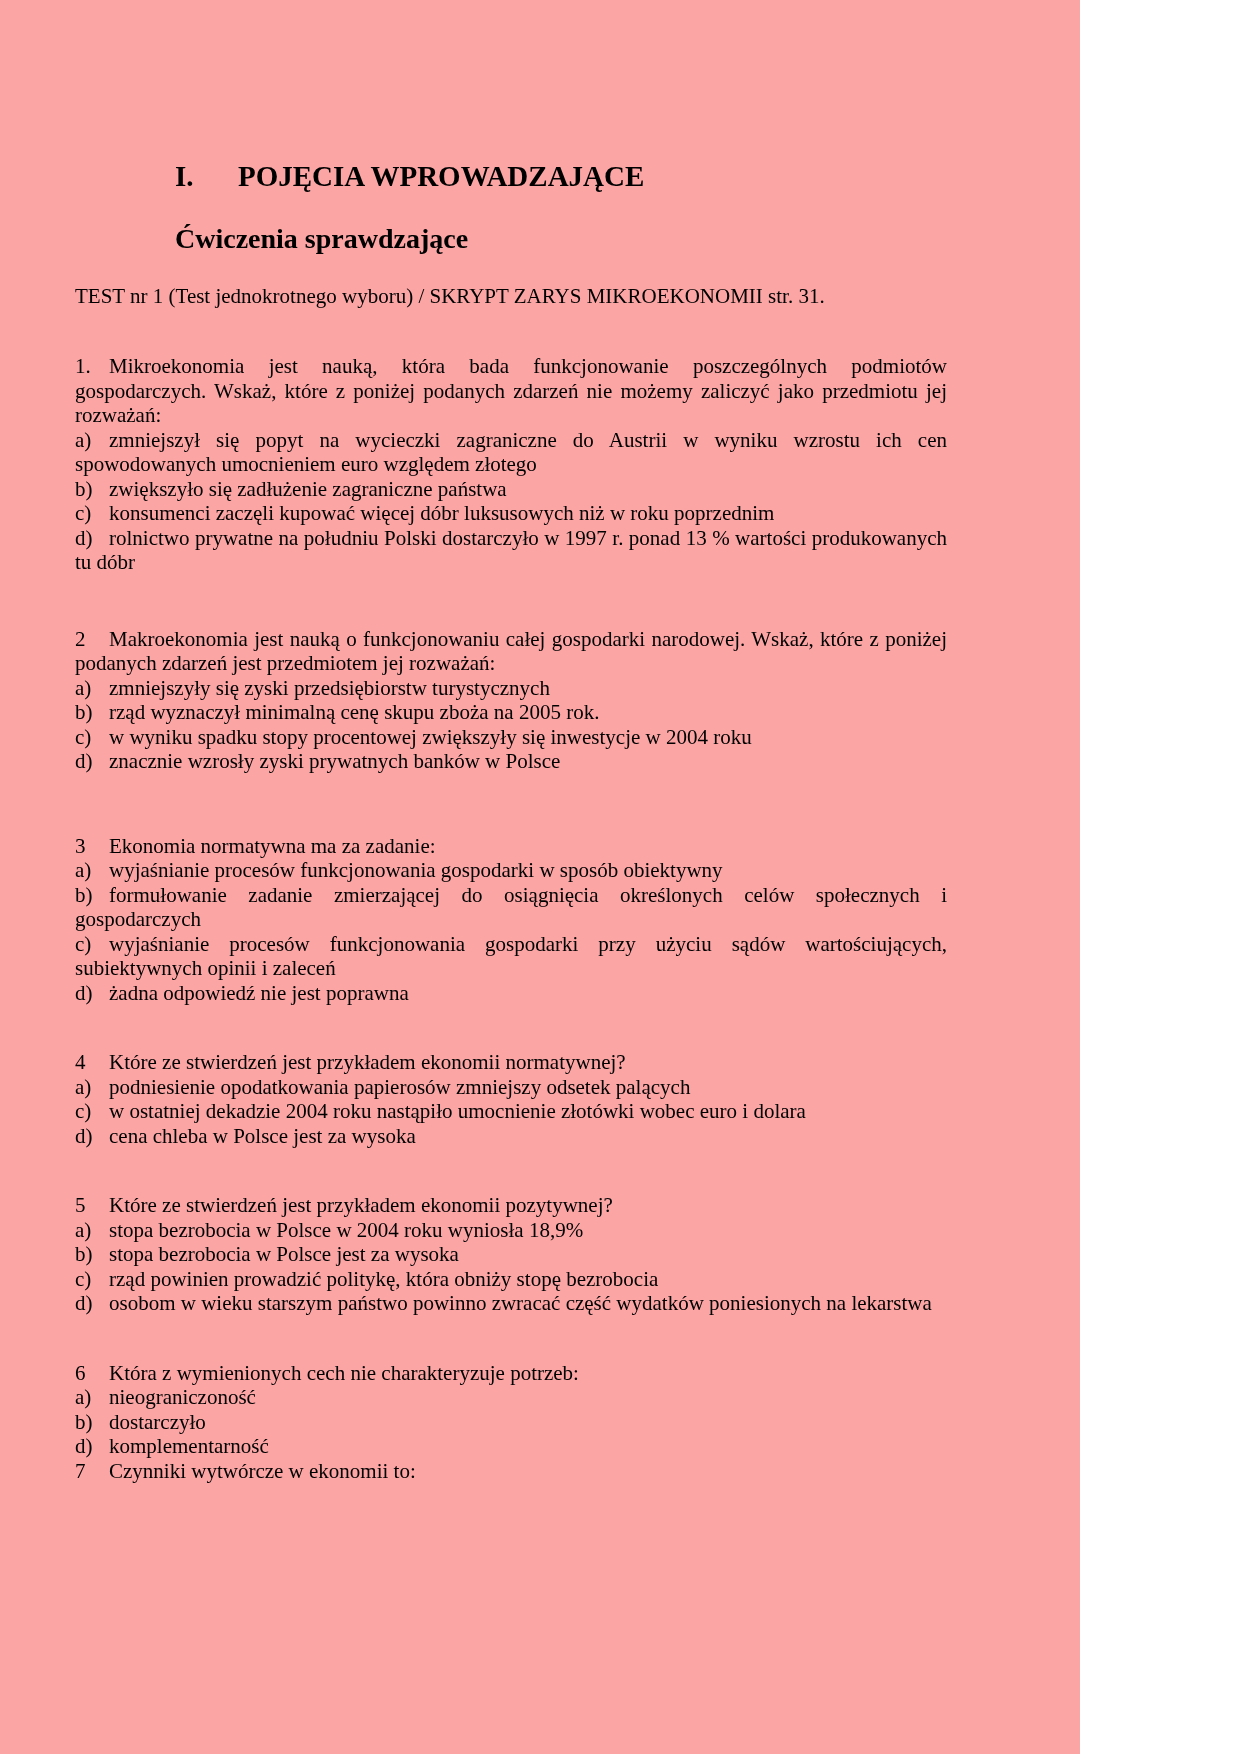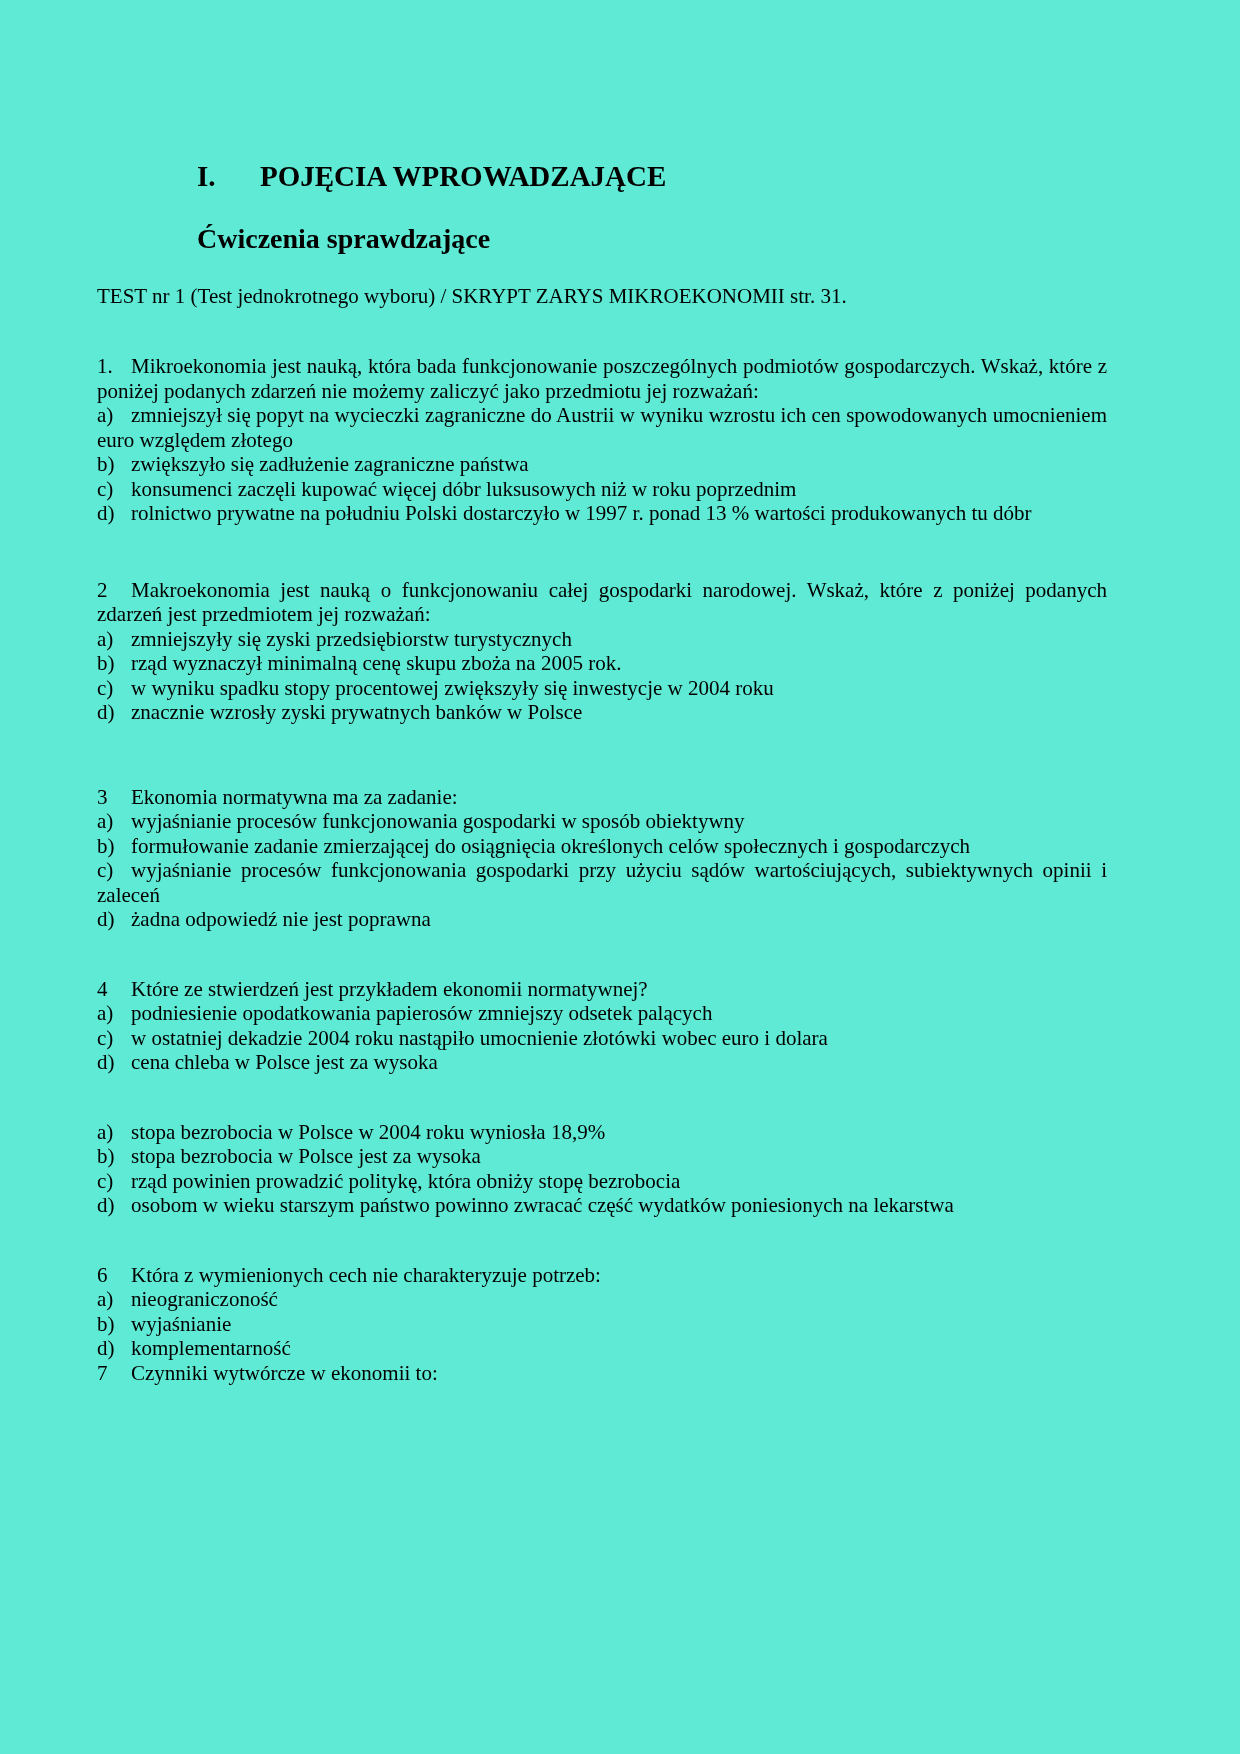--- a/index.html
+++ b/index.html
@@ -9,24 +9,24 @@
   }
   body {
     width: 1240px;
     height: 1754px;
     overflow: hidden;
     font-family: "Liberation Serif", "DejaVu Serif", serif;
     color: #000000;
   }
   .page {
     box-sizing: border-box;
-    width: 1240px;
+    width: 1080px;
     height: 1754px;
-    padding: 160px 133px 40px 97px;
-    background: #5eead4;
+    padding: 160px 133px 40px 75px;
+    background: #fca5a5;
   }
   .heading {
     font-size: 29px;
     font-weight: bold;
     line-height: 1.15;
     padding-left: 100px;
     white-space: nowrap;
   }
   .heading .heading-number {
     display: inline-block;
@@ -100,29 +100,30 @@
         <p class="para option"><span class="label">c)</span><span>wyjaśnianie procesów funkcjonowania gospodarki przy użyciu sądów wartościujących, subiektywnych opinii i zaleceń</span></p>
         <p class="para option"><span class="label">d)</span><span>żadna odpowiedź nie jest poprawna</span></p>
       </div>
       <div class="question q-gap-m">
         <p class="para"><span class="label">4</span><span>Które ze stwierdzeń jest przykładem ekonomii normatywnej?</span></p>
         <p class="para option"><span class="label">a)</span><span>podniesienie opodatkowania papierosów zmniejszy odsetek palących</span></p>
         <p class="para option"><span class="label">c)</span><span>w ostatniej dekadzie 2004 roku nastąpiło umocnienie złotówki wobec euro i dolara</span></p>
         <p class="para option"><span class="label">d)</span><span>cena chleba w Polsce jest za wysoka</span></p>
       </div>
       <div class="question q-gap-m">
+        <p class="para"><span class="label">5</span><span>Które ze stwierdzeń jest przykładem ekonomii pozytywnej?</span></p>
         <p class="para option"><span class="label">a)</span><span>stopa bezrobocia w Polsce w 2004 roku wyniosła 18,9%</span></p>
         <p class="para option"><span class="label">b)</span><span>stopa bezrobocia w Polsce jest za wysoka</span></p>
         <p class="para option"><span class="label">c)</span><span>rząd powinien prowadzić politykę, która obniży stopę bezrobocia</span></p>
         <p class="para option"><span class="label">d)</span><span>osobom w wieku starszym państwo powinno zwracać część wydatków poniesionych na lekarstwa</span></p>
       </div>
       <div class="question q-gap-m">
         <p class="para"><span class="label">6</span><span>Która z wymienionych cech nie charakteryzuje potrzeb:</span></p>
         <p class="para option"><span class="label">a)</span><span>nieograniczoność</span></p>
-        <p class="para option"><span class="label">b)</span><span>wyjaśnianie</span></p>
+        <p class="para option"><span class="label">b)</span><span>dostarczyło</span></p>
         <p class="para option"><span class="label">d)</span><span>komplementarność</span></p>
       </div>
       <div class="question q-gap-0">
         <p class="para"><span class="label">7</span><span>Czynniki wytwórcze w ekonomii to:</span></p>
       </div>
     </div>
 
 </div>
 
 </body></html>

